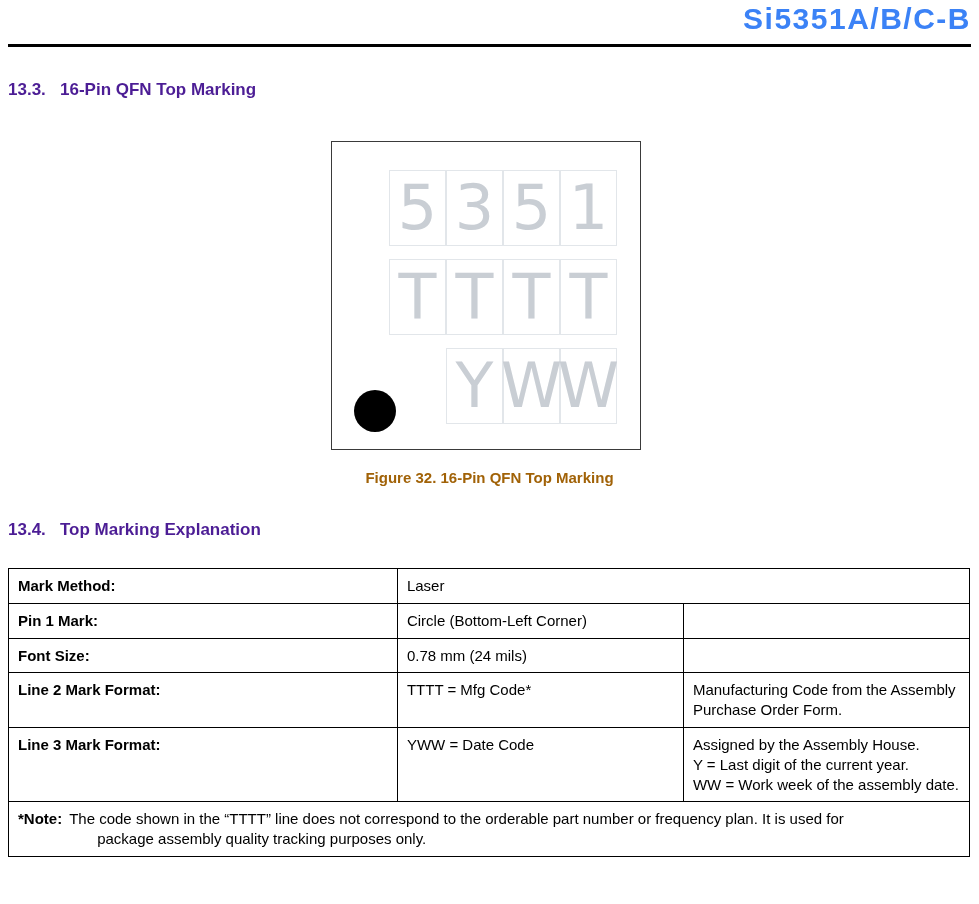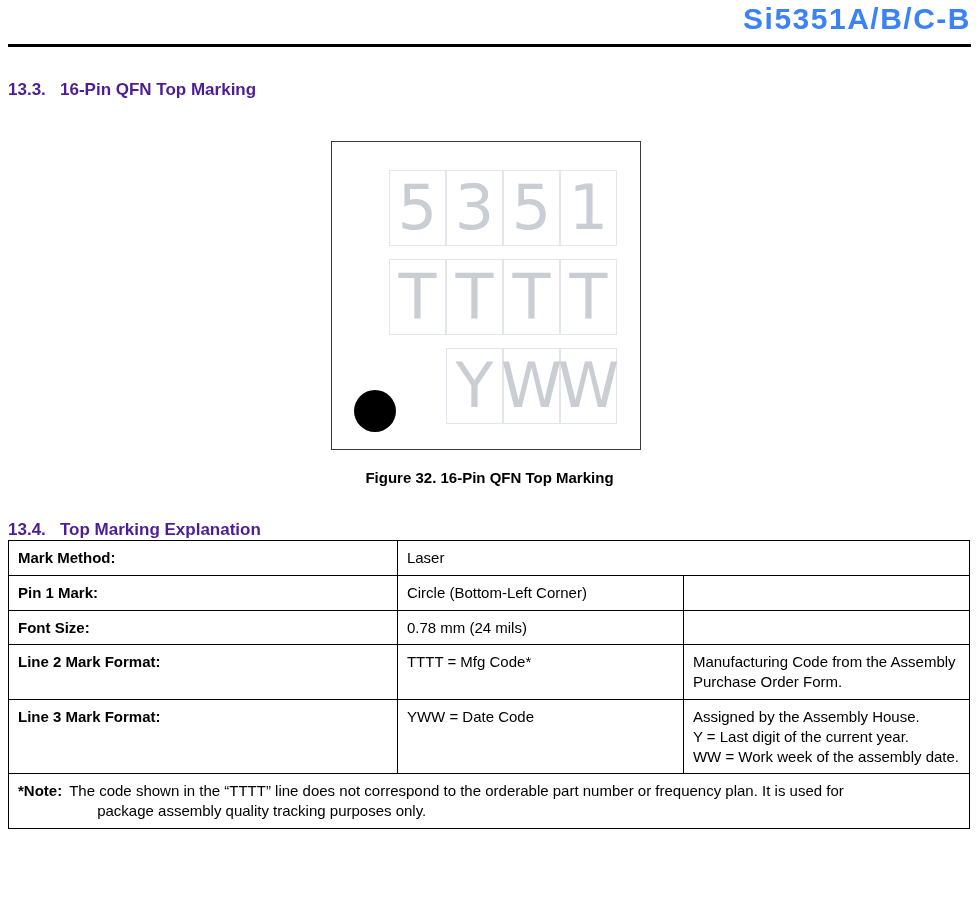--- a/index.html
+++ b/index.html
@@ -104,28 +104,28 @@
   }
 
   .figure-caption {
     position: absolute;
     top: 469px;
     left: 0;
     width: 979px;
     text-align: center;
     font-size: 15px;
     font-weight: bold;
-    color: #000000;
+    color: #a16207;
   }
 
   
   .mark-table {
     position: absolute;
     left: 8px;
-    top: 540px;
+    top: 568px;
     width: 962px;
     border-collapse: collapse;
     table-layout: fixed;
   }
   .mark-table td {
     border: 1px solid #000;
     padding: 7px 9px 7px 9px;
     font-size: 15px;
     vertical-align: top;
     line-height: 1.32;

